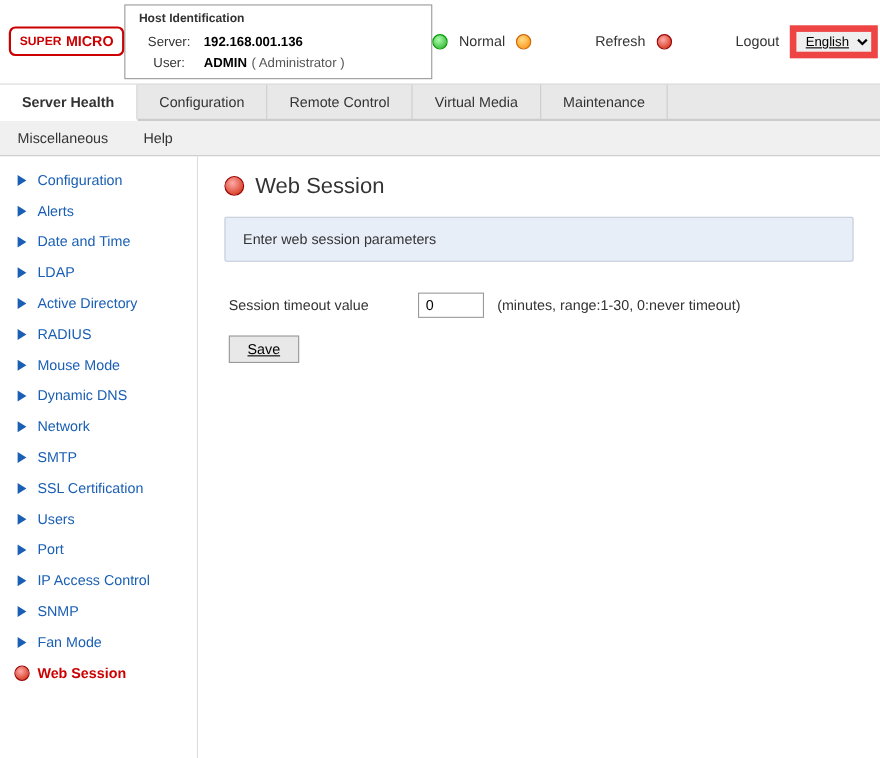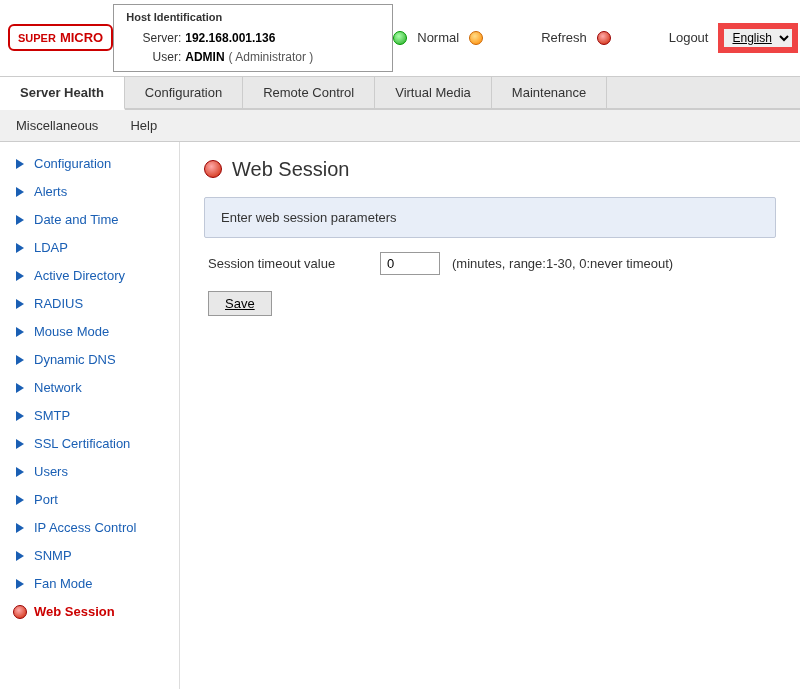--- a/index.html
+++ b/index.html
@@ -41,21 +41,21 @@
       color: #333;
       display: block;
       margin-bottom: 2px;
     }
     .host-row {
       display: flex;
       gap: 4px;
     }
     .host-row .key {
       min-width: 55px;
-      text-align: right;
+      text-align: center;
       color: #333;
     }
     .host-row .val {
       color: #000;
       font-weight: bold;
     }
     .host-row .role {
       color: #555;
       font-weight: normal;
     }
@@ -207,21 +207,21 @@
     #page-title {
       font-size: 20px;
       font-weight: normal;
       color: #333;
     }
 
     .section-box {
       border: 1px solid #c0c8d8;
       background: #e8eef8;
       padding: 12px 16px;
-      margin-bottom: 14px;
+      margin-bottom: 28px;
       border-radius: 2px;
     }
     .section-box-label {
       font-size: 13px;
       color: #333;
     }
 
     .form-row {
       display: flex;
       align-items: center;

